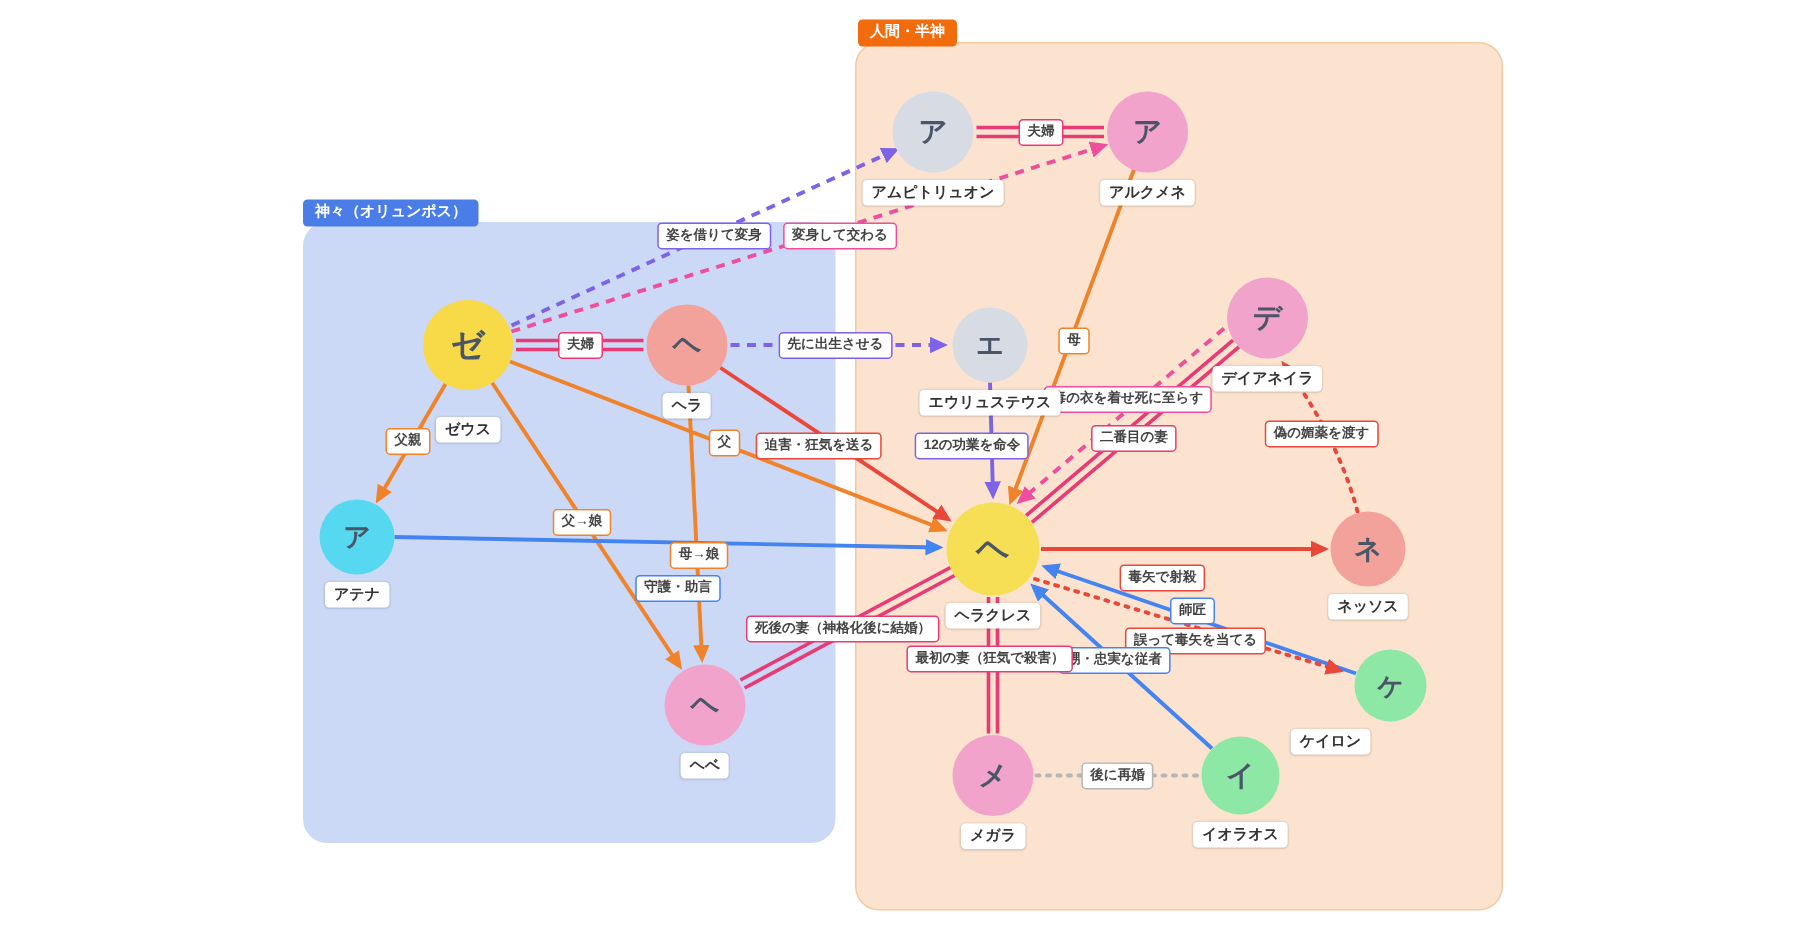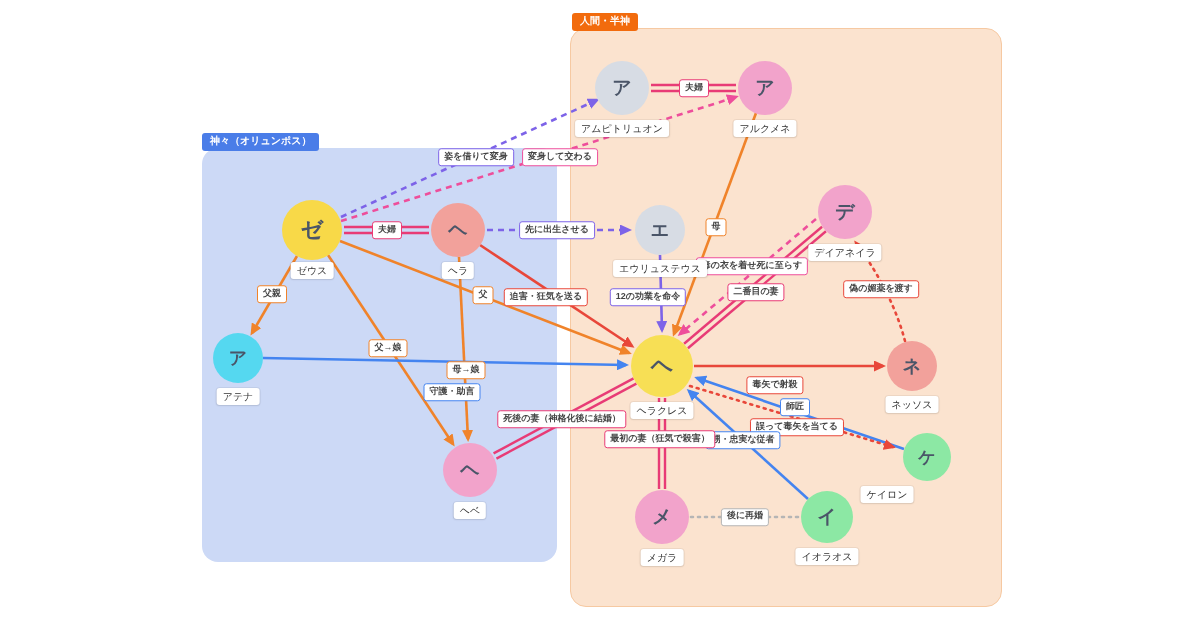--- a/index.html
+++ b/index.html
@@ -1,31 +1,31 @@
 <!DOCTYPE html>
 <html><head>
 <meta charset="utf-8">
 <style>
   html,body{margin:0;padding:0;background:#fff;}
   body{width:1200px;height:630px;font-family:"Liberation Sans","DejaVu Sans",sans-serif;}
   .stage{position:relative;width:1200px;height:630px;overflow:hidden;background:#fff;}
   .group{position:absolute;border-radius:16px;}
   #group-gods{left:202px;top:148px;width:355px;height:414px;background:#ccd9f6;}
   #group-humans{left:570px;top:28px;width:430px;height:577px;background:#fbe3cf;border:1px solid #f6c9a2;}
-  .group-tag{position:absolute;color:#fff;font-size:10px;font-weight:bold;line-height:1.35;padding:2px 8px;border-radius:3px;white-space:nowrap;z-index:1;font-family:Liberation Mono, monospace;}
+  .group-tag{position:absolute;color:#fff;font-size:10px;font-weight:bold;line-height:1.35;padding:2px 8px;border-radius:3px;white-space:nowrap;z-index:1;}
   #tag-gods{left:202px;top:133px;background:#4a7de8;}
   #tag-humans{left:572px;top:13px;background:#f26b0d;}
   #edges{position:absolute;left:0;top:0;z-index:2;}
   .edge-label{position:absolute;z-index:3;background:#fff;border:1px solid #ccc;border-radius:3px;
     padding:1px 5px;font-size:9px;font-weight:600;color:#444;white-space:nowrap;
     transform:translate(-50%,-50%);line-height:1.5;}
   .node{position:absolute;z-index:4;border-radius:50%;display:flex;align-items:center;justify-content:center;
     color:#4a5568;font-weight:600;}
   .node-label{position:absolute;z-index:5;background:#fff;border-radius:3px;padding:1px 6px;font-size:10px;
-    font-weight:normal;color:#333;white-space:nowrap;transform:translateX(-50%);
+    font-weight:bold;color:#333;white-space:nowrap;transform:translateX(-50%);
     box-shadow:0 0 0 1px rgba(0,0,0,.05),0 1px 2px rgba(0,0,0,.08);line-height:1.5;}
 </style>
 </head>
 <body>
 
 <div class="stage" id="stage">
   <div class="group" id="group-gods"></div>
   <div class="group" id="group-humans"></div>
   <div class="group-tag" id="tag-gods">神々（オリュンポス）</div>
   <div class="group-tag" id="tag-humans">人間・半神</div>
@@ -96,26 +96,26 @@
     <div class="edge-label" style="left: 452px; top: 366px; border-color: rgb(68, 132, 240); margin-top: 26px;">守護・助言</div>
     <div class="edge-label" style="left: 648px; top: 297px; border-color: rgb(125, 99, 232);">12の功業を命令</div>
     <div class="edge-label" style="left: 752px; top: 266px; border-color: rgb(238, 78, 155);">毒の衣を着せ死に至らす</div>
     <div class="edge-label" style="left: 756px; top: 292px; border-color: rgb(232, 59, 118);">二番目の妻</div>
     <div class="edge-label" style="left: 881px; top: 289px; border-color: rgb(232, 71, 58);">偽の媚薬を渡す</div>
     <div class="edge-label" style="left: 775px; top: 366px; border-color: rgb(232, 71, 58); margin-top: 19px;">毒矢で射殺</div>
     <div class="edge-label" style="left: 795px; top: 407px; border-color: rgb(68, 132, 240);">師匠</div>
     <div class="edge-label" style="left: 797px; top: 427px; border-color: rgb(232, 71, 58);">誤って毒矢を当てる</div>
     <div class="edge-label" style="left: 743px; top: 440px; border-color: rgb(68, 132, 240);">甥・忠実な従者</div>
     <div class="edge-label" style="left: 660px; top: 439px; border-color: rgb(232, 59, 118);">最初の妻（狂気で殺害）</div>
-    <div class="edge-label" style="left: 745px; top: 517px; border-color: rgb(181, 181, 181); font-family: Liberation Mono, monospace;">後に再婚</div>
+    <div class="edge-label" style="left: 745px; top: 517px; border-color: rgb(181, 181, 181);">後に再婚</div>
     <div class="edge-label" style="left: 562px; top: 419px; border-color: rgb(232, 59, 118);">死後の妻（神格化後に結婚）</div>
     <div class="node" style="left: 282px; top: 200px; width: 60px; height: 60px; background: rgb(248, 217, 72); font-size: 22px;">
       <span>ゼ</span>
     </div>
-    <div class="node-label" style="left: 312px; top: 262px;">ゼウス</div>
+    <div class="node-label" style="left: 312px; top: 278px;">ゼウス</div>
     <div class="node" style="left: 431px; top: 203px; width: 54px; height: 54px; background: rgb(242, 161, 155); font-size: 19px;">
       <span>ヘ</span>
     </div>
     <div class="node-label" style="left: 458px; top: 262px;">ヘラ</div>
     <div class="node" style="left: 213px; top: 333px; width: 50px; height: 50px; background: rgb(85, 216, 240); font-size: 18px;">
       <span>ア</span>
     </div>
     <div class="node-label" style="left: 238px; top: 388px;">アテナ</div>
     <div class="node" style="left: 443px; top: 443px; width: 54px; height: 54px; background: rgb(242, 163, 203); font-size: 19px;">
       <span>ヘ</span>

